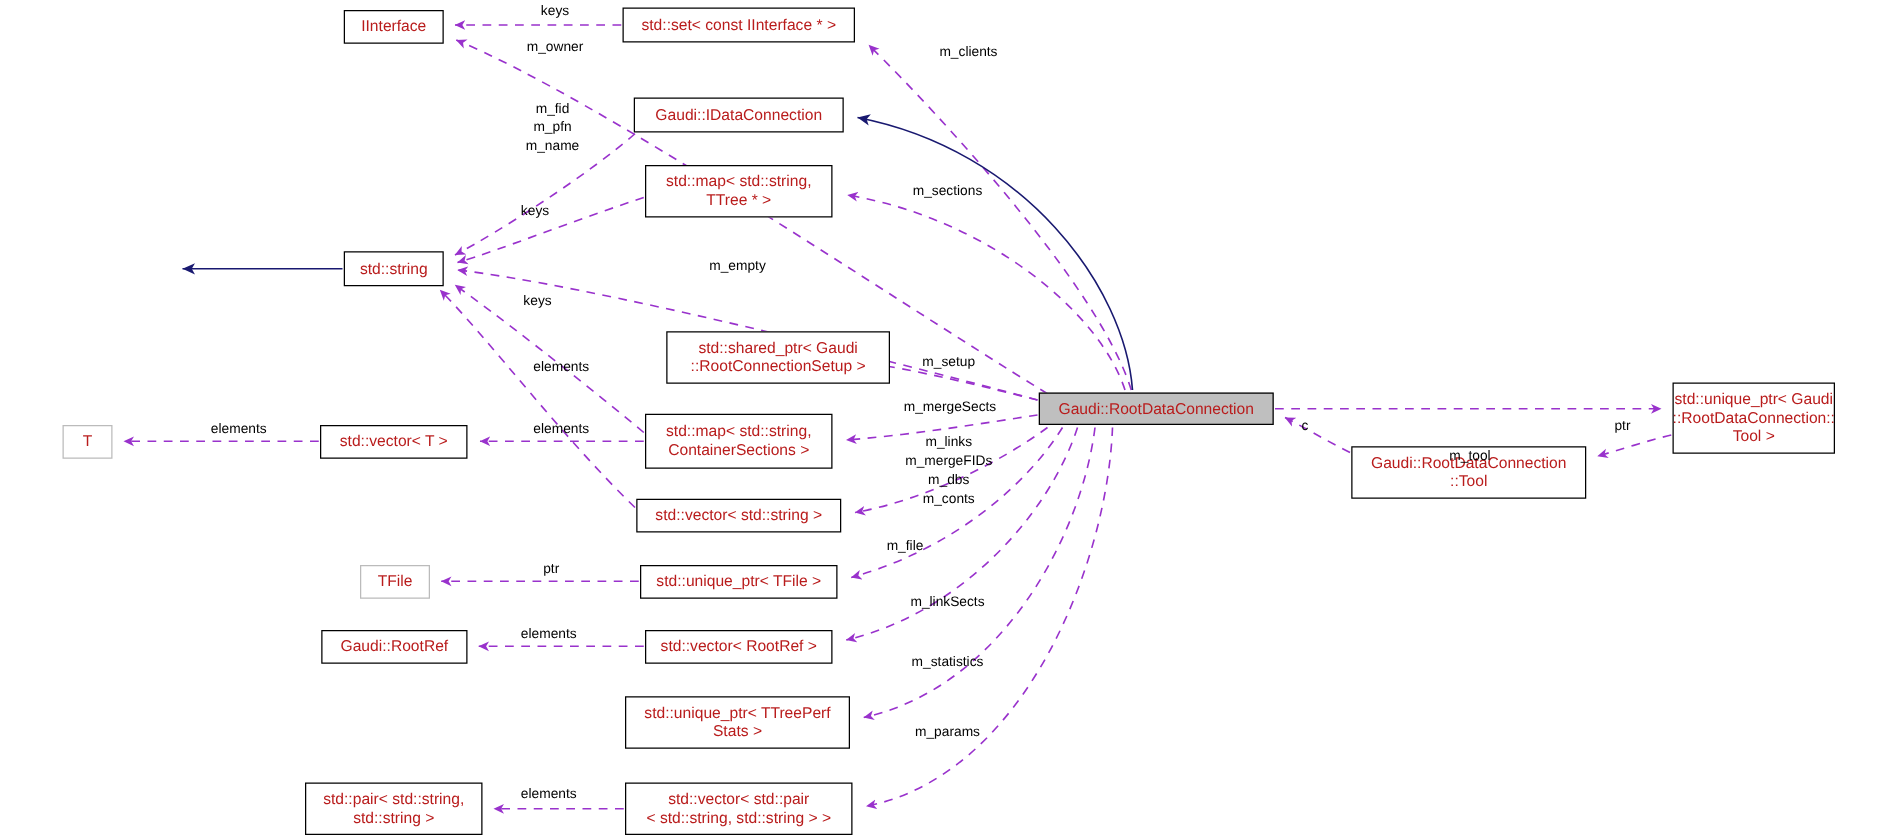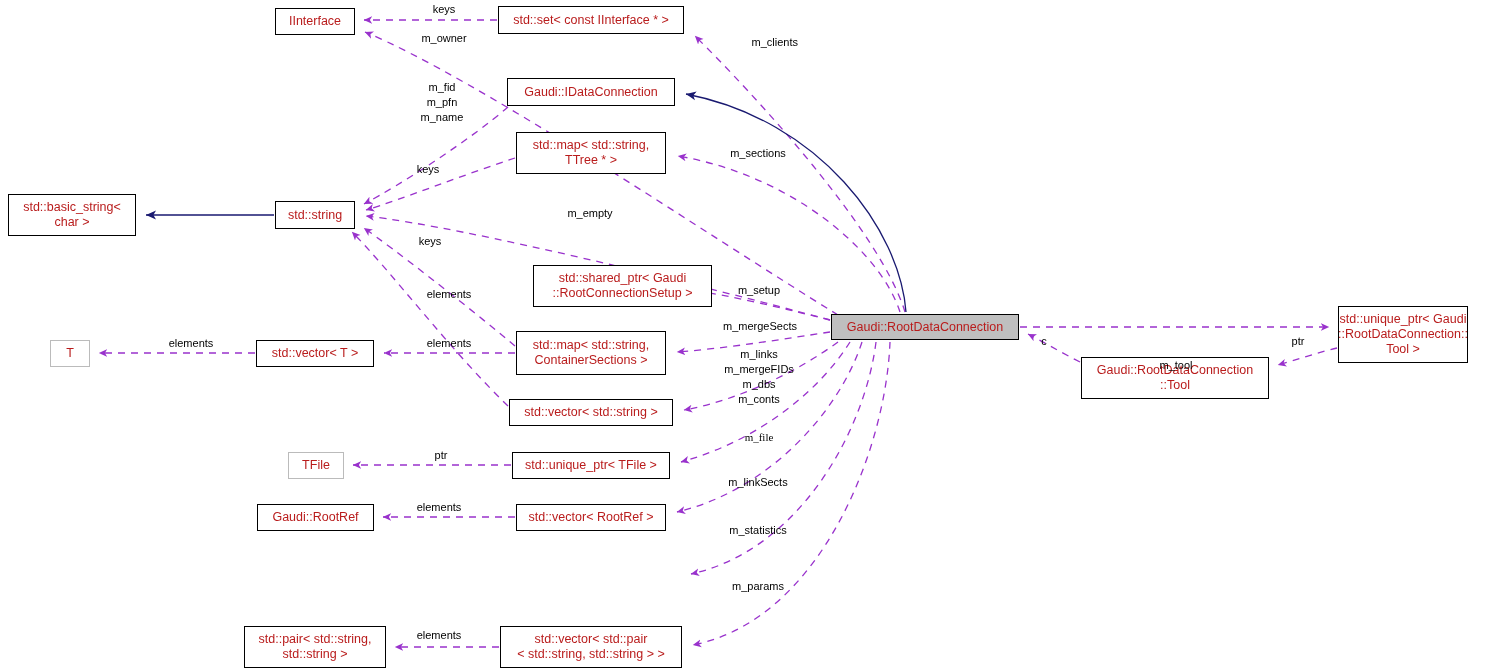--- a/index.html
+++ b/index.html
@@ -121,40 +121,40 @@
 
       <path d="M274,215 L146,215"></path>
     </g>
   </svg>
 
   <div class="node" style="left:275px;top:8px;width:80px;height:27px;">IInterface</div>
   <div class="node" style="left:498px;top:6px;width:186px;height:28px;">std::set&lt; const IInterface * &gt;</div>
   <div class="node" style="left:507px;top:78px;width:168px;height:28px;">Gaudi::IDataConnection</div>
   <div class="node" style="left:516px;top:132px;width:150px;height:42px;">std::map&lt; std::string,
 TTree * &gt;</div>
-  <div class="node" style="left:8px;top:194px;width:128px;height:42px;">std::basic_string&lt;
-char &gt;</div>
   <div class="node" style="left:275px;top:201px;width:80px;height:28px;">std::string</div>
   <div class="node" style="left:501px;top:265px;width:179px;height:42px;margin-left:32px;">std::shared_ptr&lt; Gaudi
 ::RootConnectionSetup &gt;</div>
   <div class="node gray-border" style="left:50px;top:340px;width:40px;height:27px;">T</div>
   <div class="node" style="left:256px;top:340px;width:118px;height:27px;">std::vector&lt; T &gt;</div>
   <div class="node" style="left:516px;top:331px;width:150px;height:44px;">std::map&lt; std::string,
 ContainerSections &gt;</div>
   <div class="node filled" style="left:831px;top:314px;width:188px;height:26px;">Gaudi::RootDataConnection</div>
   <div class="node" style="left:1338px;top:306px;width:130px;height:57px;">std::unique_ptr&lt; Gaudi
 ::RootDataConnection::
 Tool &gt;</div>
   <div class="node" style="left:1081px;top:357px;width:188px;height:42px;">Gaudi::RootDataConnection
 ::Tool</div>
   <div class="node" style="left:509px;top:399px;width:164px;height:27px;">std::vector&lt; std::string &gt;</div>
   <div class="node gray-border" style="left:288px;top:452px;width:56px;height:27px;">TFile</div>
   <div class="node" style="left:512px;top:452px;width:158px;height:27px;">std::unique_ptr&lt; TFile &gt;</div>
   <div class="node" style="left:257px;top:504px;width:117px;height:27px;">Gaudi::RootRef</div>
   <div class="node" style="left:516px;top:504px;width:150px;height:27px;">std::vector&lt; RootRef &gt;</div>
+  <div class="node" style="left:500px;top:557px;width:180px;height:42px;">std::unique_ptr&lt; TTreePerf
+Stats &gt;</div>
   <div class="node" style="left:244px;top:626px;width:142px;height:42px;">std::pair&lt; std::string,
 std::string &gt;</div>
   <div class="node" style="left:500px;top:626px;width:182px;height:42px;">std::vector&lt; std::pair
 &lt; std::string, std::string &gt; &gt;</div>
 
   <div class="edge-label" style="left:424px;top:2px;width:40px;">keys</div>
   <div class="edge-label" style="left:408px;top:31px;width:72px;">m_owner</div>
   <div class="edge-label" style="left:714px;top:35px;width:84px;text-align:right;">m_clients</div>
   <div class="edge-label" style="left:406px;top:80px;width:72px;">m_fid
 m_pfn
@@ -168,21 +168,21 @@
   <div class="edge-label" style="left:706px;top:319px;width:108px;">m_mergeSects</div>
   <div class="edge-label" style="left:1146px;top:311px;width:60px;margin-top:47px;">m_tool</div>
   <div class="edge-label" style="left:152px;top:336px;width:78px;">elements</div>
   <div class="edge-label" style="left:410px;top:336px;width:78px;">elements</div>
   <div class="edge-label" style="left:1037px;top:334px;width:14px;">c</div>
   <div class="edge-label" style="left:1285px;top:334px;width:26px;">ptr</div>
   <div class="edge-label" style="left:704px;top:347px;width:110px;">m_links
 m_mergeFIDs
 m_dbs
 m_conts</div>
-  <div class="edge-label" style="left:731px;top:430px;width:56px;font-family:Liberation Serif, serif;">m_file</div>
+  <div class="edge-label" style="left:696px;top:430px;width:56px;">m_file</div>
   <div class="edge-label" style="left:428px;top:448px;width:26px;">ptr</div>
   <div class="edge-label" style="left:711px;top:475px;width:94px;">m_linkSects</div>
   <div class="edge-label" style="left:400px;top:500px;width:78px;">elements</div>
   <div class="edge-label" style="left:712px;top:523px;width:92px;">m_statistics</div>
   <div class="edge-label" style="left:718px;top:579px;width:80px;">m_params</div>
   <div class="edge-label" style="left:400px;top:628px;width:78px;">elements</div>
 
 </div>
 
 </body></html>

